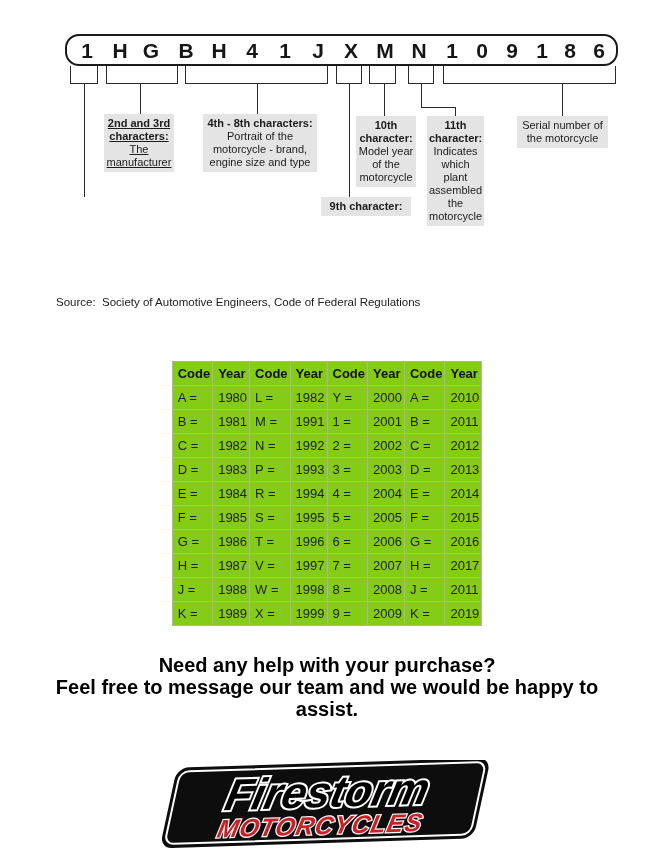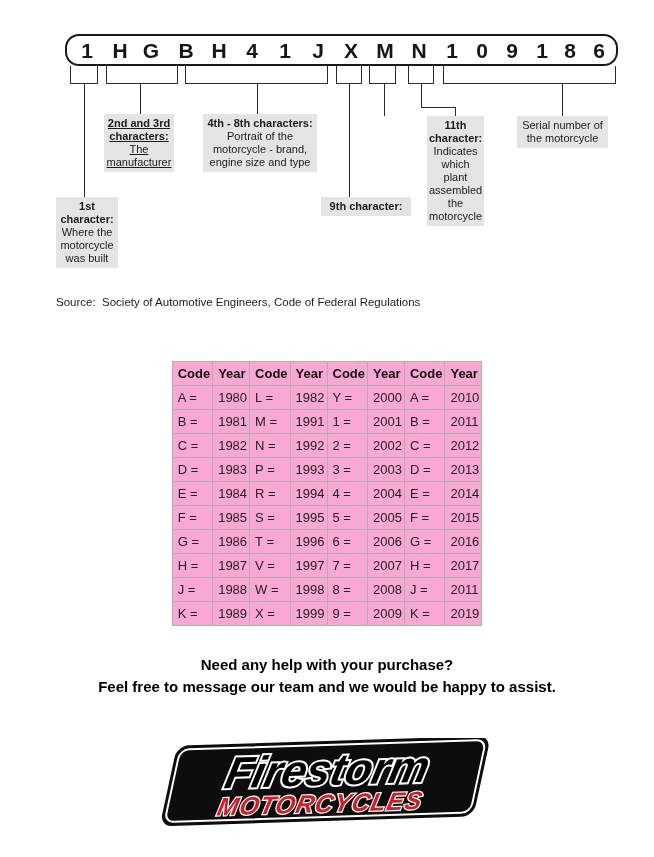--- a/index.html
+++ b/index.html
@@ -30,33 +30,33 @@
     font-size:11px;line-height:13px;padding:3px 2px;box-sizing:border-box;
     color:#1c1c1c;
   }
   .callout .t{font-weight:bold;}
   .source-note{
     position:absolute;left:56px;top:296px;font-size:11.5px;color:#1c1c1c;
     white-space:pre-wrap;
   }
   
   .table-wrap{width:100%;display:flex;justify-content:center;margin-top:26px;}
-  table.year-table{border-collapse:collapse;background:#f9a8d4;}
+  table.year-table{border-collapse:collapse;background:#84cc16;}
   table.year-table th,table.year-table td{
     border:1px solid #b0b0b0;height:24px;padding:0 2px 0 5px;
     font-size:13px;text-align:left;vertical-align:middle;color:#222;
     box-sizing:border-box;
   }
   table.year-table th{font-weight:bold;color:#111;}
   table.year-table th.code,table.year-table td.code{width:38px;}
   table.year-table th.year,table.year-table td.year{width:35px;}
   
   .help{
     margin:28px auto 0;width:560px;text-align:center;
-    font-weight:bold;font-size:15px;line-height:22px;color:#000;
+    font-weight:bold;font-size:20px;line-height:22px;color:#000;
   }
   
   .logo-wrap{margin-top:40px;display:flex;justify-content:center;}
 </style>
 </head>
 <body>
 
 <div id="diagram">
 
   <div class="vin-box" id="vin-box">
@@ -90,34 +90,34 @@
   <div class="stem" style="left:84px;top:84px;height:113px;"></div>
   <div class="stem" style="left:140px;top:84px;height:30px;"></div>
   <div class="stem" style="left:257px;top:84px;height:30px;"></div>
   <div class="stem" style="left:349px;top:84px;height:113px;"></div>
   <div class="stem" style="left:384px;top:84px;height:32px;"></div>
   <div class="stem" style="left:421px;top:84px;height:23px;"></div>
   <div class="hline" style="left:421px;top:107px;width:35px;"></div>
   <div class="stem" style="left:455px;top:107px;height:9px;"></div>
   <div class="stem" style="left:562px;top:84px;height:32px;"></div>
 
-  <div class="callout" style="left:56px;top:197px;width:62px;">
-    <div class="t">1st character:</div>
-    <div>Where the motorcycle was built</div>
-  </div>
   <div class="callout" style="left:104px;top:114px;width:70px;text-decoration:underline;">
     <div class="t">2nd and 3rd characters:</div>
     <div>The manufacturer</div>
   </div>
   <div class="callout" style="left:203px;top:114px;width:114px;">
     <div class="t">4th - 8th characters:</div>
     <div>Portrait of the motorcycle - brand, engine size and type</div>
   </div>
   <div class="callout" style="left:303px;top:197px;width:90px;margin-left:18px;">
     <div class="t">9th character:</div>
+  </div>
+  <div class="callout" style="left:356px;top:116px;width:60px;">
+    <div class="t">10th character:</div>
+    <div>Model year of the motorcycle</div>
   </div>
   <div class="callout" style="left:427px;top:116px;width:57px;">
     <div class="t">11th character:</div>
     <div>Indicates which plant assembled the motorcycle</div>
   </div>
   <div class="callout" style="left:517px;top:116px;width:91px;">
     <div>Serial number of the motorcycle</div>
   </div>
 
   <div class="source-note">Source:  Society of Automotive Engineers, Code of Federal Regulations</div>

